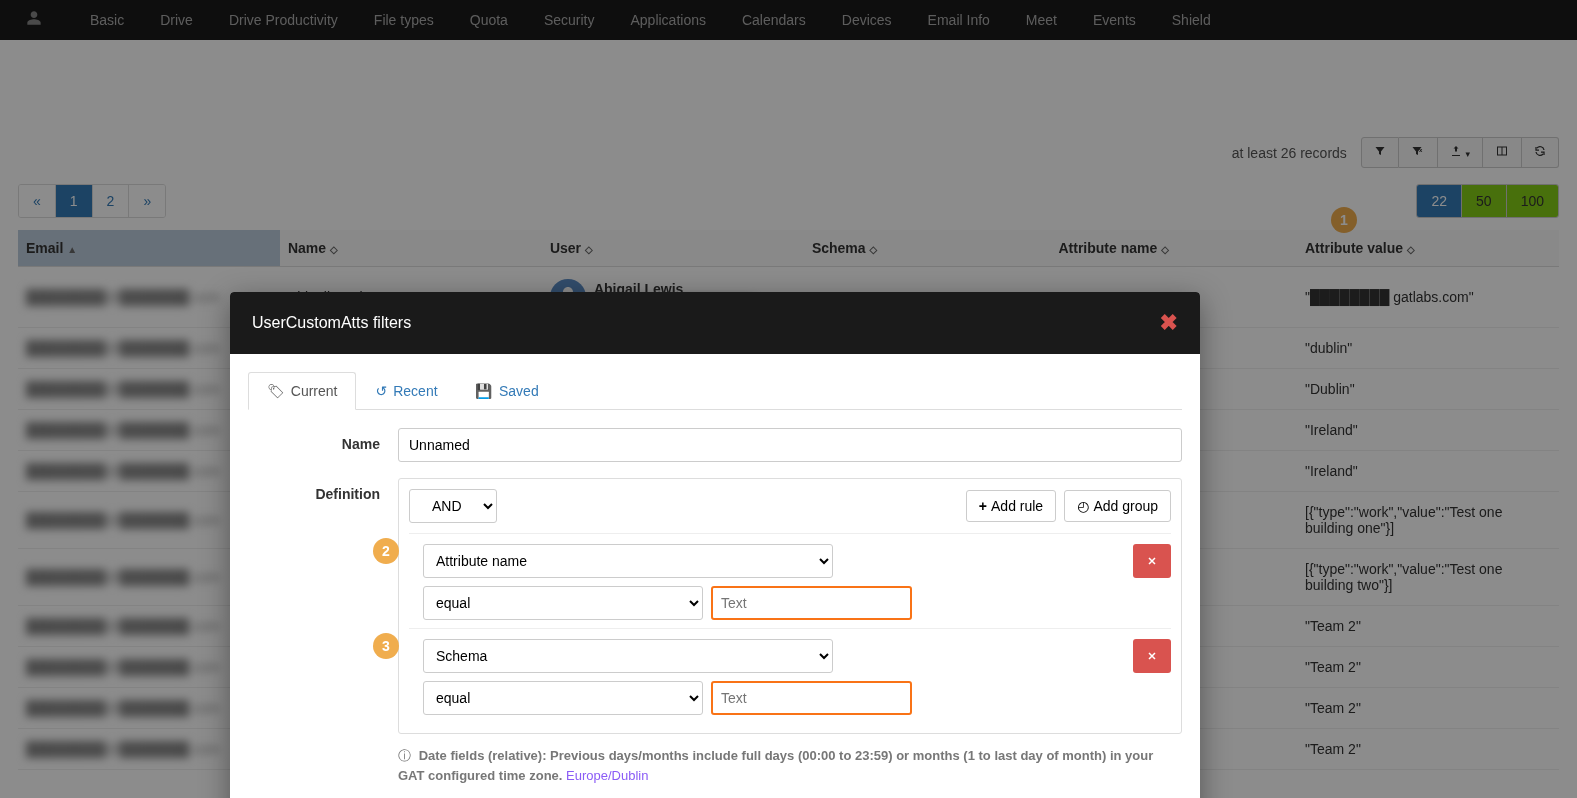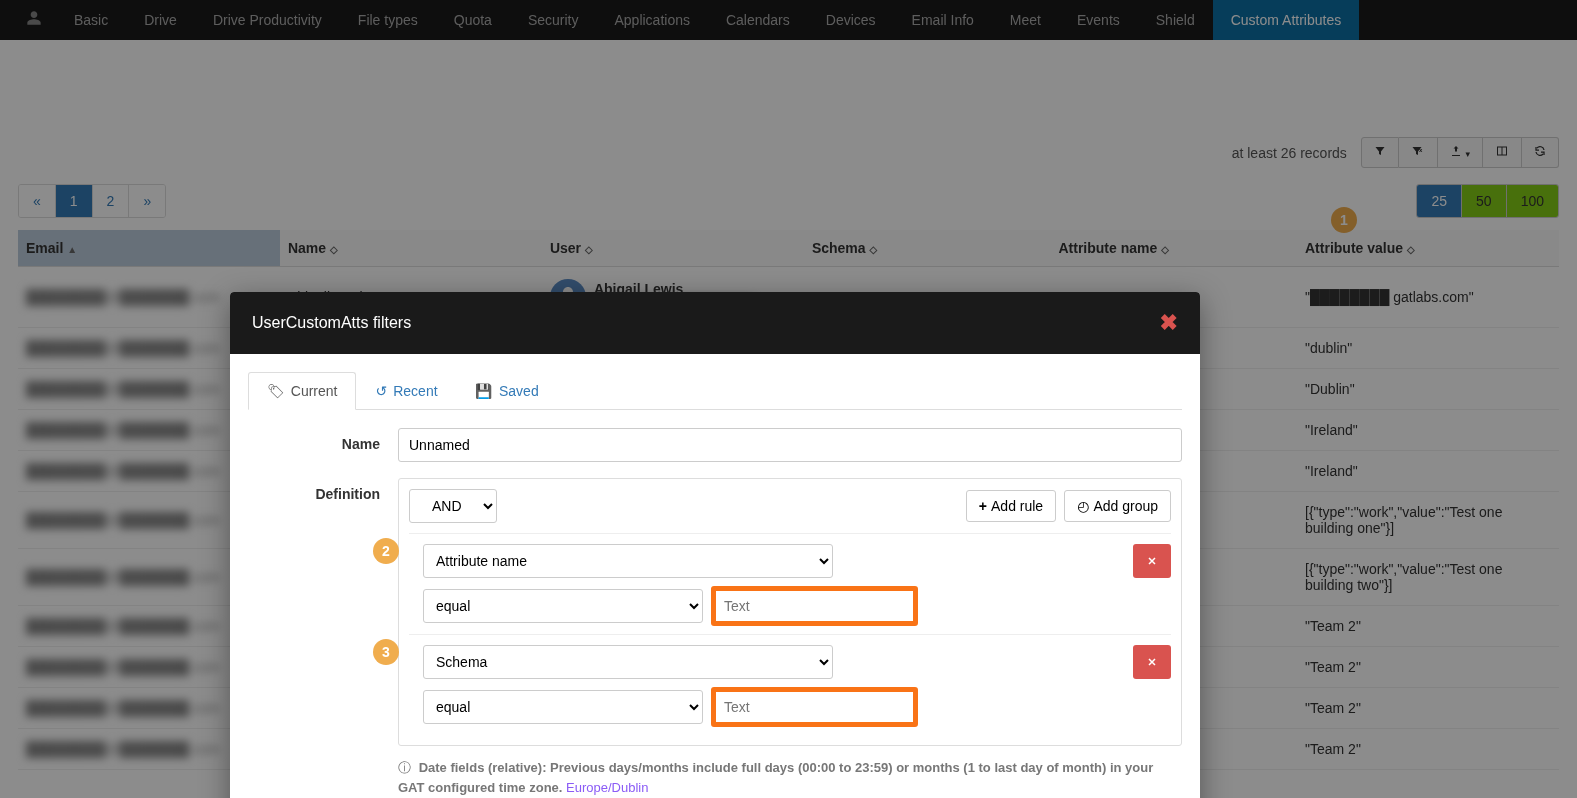--- a/index.html
+++ b/index.html
@@ -1,19 +1,19 @@
 <!DOCTYPE html>
 <html><head>
 <meta charset="utf-8">
 <style>
 * { box-sizing: border-box; margin: 0; padding: 0; }
 body { font-family: -apple-system, BlinkMacSystemFont, "Segoe UI", Helvetica, Arial, sans-serif; font-size: 14px; color: #333; background: #fff; width: 1577px; height: 798px; overflow: hidden; position: relative; }
 
 
-.topnav { background: #1a1a1a; height: 40px; display: flex; align-items: center; padding: 0 12px; gap: 0; }
+.topnav { background: #1a1a1a; height: 40px; display: flex; align-items: center; padding: 0 12px; gap: 16px; }
 .topnav .user-icon { color: #888; font-size: 16px; padding: 0 14px; }
 .topnav .nav-item { color: #aaa; padding: 0 18px; height: 40px; display: flex; align-items: center; font-size: 14px; cursor: pointer; }
 .topnav .nav-item.active { background: #0b6fa4; color: #fff; }
 
 
 .content { padding: 18px; position: relative; margin-top: 39px; }
 .toolbar-row { display: flex; justify-content: flex-end; align-items: center; gap: 8px; margin-top: 40px; margin-bottom: 16px; }
 .records-text { color: #555; font-size: 14px; margin-right: 6px; }
 .btn-group { display: flex; }
 .btn-group .tb-btn { border: 1px solid #ccc; background: #f7f7f7; color: #333; padding: 7px 12px; font-size: 13px; cursor: pointer; }
@@ -63,21 +63,21 @@
 .rule-group { border: 1px solid #ddd; border-radius: 3px; padding: 10px; background: #fff; }
 .rule-group-top { display: flex; justify-content: space-between; align-items: center; margin-bottom: 10px; }
 select.cond, select.field, select.op { padding: 7px 8px; border: 1px solid #ccc; border-radius: 3px; background: #fff; font-size: 14px; }
 select.cond { width: 88px; text-indent: 10px; }
 .rule-actions { display: flex; gap: 8px; }
 .btn-outline { border: 1px solid #ccc; background: #fff; padding: 7px 12px; border-radius: 3px; cursor: pointer; font-size: 14px; display: inline-flex; align-items: center; gap: 4px; }
 .rule { border-top: 1px solid #eee; padding: 10px 0 0 14px; margin-top: 8px; position: relative; }
 .rule-row { display: flex; gap: 8px; align-items: center; margin-bottom: 8px; }
 .rule select.field { flex: 0 0 410px; }
 .rule select.op { flex: 0 0 280px; }
-.rule input.val { flex: 0 0 170px; padding: 7px 8px; border: 5px solid #f97316; border-radius: 3px; font-size: 14px; }
+.rule input.val { flex: 0 0 170px; padding: 7px 8px; border: 2px solid #f97316; border-radius: 3px; font-size: 14px; }
 .btn-danger { background: #d9534f; color: #fff; border: none; border-radius: 3px; width: 38px; height: 34px; cursor: pointer; font-size: 14px; display: flex; align-items: center; justify-content: center; }
 .rule-badge { position: absolute; left: -36px; top: 4px; width: 26px; height: 26px; border-radius: 50%; background: #f0ad4e; color: #fff; font-weight: bold; display: flex; align-items: center; justify-content: center; font-size: 14px; }
 .note { color: #777; font-size: 13px; margin-top: 12px; line-height: 1.5; }
 .note a { color: #8b5cf6; text-decoration: none; }
 .note .info-icon { margin-right: 4px; }
 .caret-up::after { content: "▲"; font-size: 9px; margin-left: 6px; color: #555; float: right; }
 .caret-down::after { content: "▼"; font-size: 9px; margin-left: 6px; color: #555; float: right; }
 </style>
 </head>
 <body>
@@ -95,21 +95,20 @@
       <div class="nav-item">File types</div>
       <div class="nav-item">Quota</div>
       <div class="nav-item">Security</div>
       <div class="nav-item">Applications</div>
       <div class="nav-item">Calendars</div>
       <div class="nav-item">Devices</div>
       <div class="nav-item">Email Info</div>
       <div class="nav-item">Meet</div>
       <div class="nav-item">Events</div>
       <div class="nav-item">Shield</div>
-      <div class="nav-item active">Custom Attributes</div>
     </div>
 </div>
 
 <div class="content">
   <div class="toolbar-row">
     <span class="records-text">at least 26 records</span>
     <div class="btn-group">
       <button class="tb-btn"><svg width="12" height="12" viewBox="0 0 24 24" fill="#333">
             <path d="M3 4h18l-7 9v7l-4-2v-5z"></path>
           </svg></button>
@@ -134,21 +133,21 @@
   <div class="badge-circle" style="right:220px; top:128px;">1</div>
 
   <div class="pager-row">
     <div class="pager">
       <span class="pg">«</span>
       <span class="pg active">1</span>
       <span class="pg">2</span>
       <span class="pg">»</span>
     </div>
     <div class="pagesize">
-      <span class="ps active">25</span>
+      <span class="ps active">22</span>
       <span class="ps">50</span>
       <span class="ps">100</span>
     </div>
   </div>
 
   <table class="data">
     <colgroup>
         <col style="width:17%">
         <col style="width:17%">
         <col style="width:17%">

